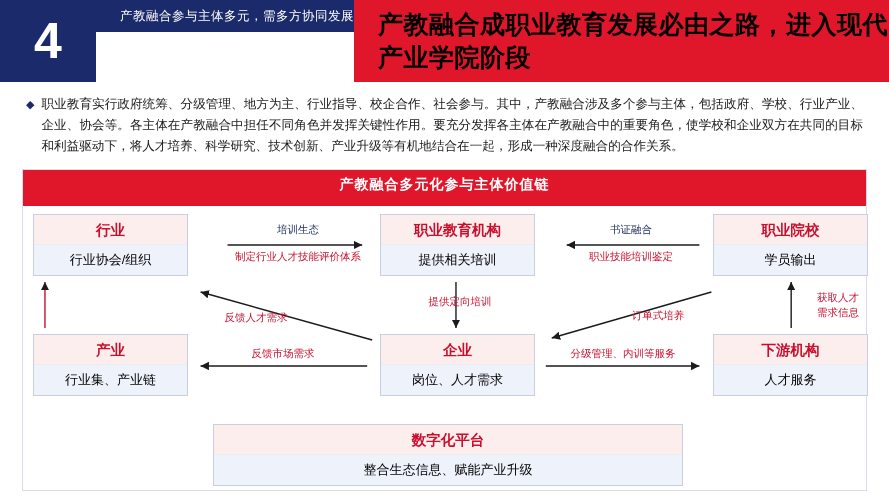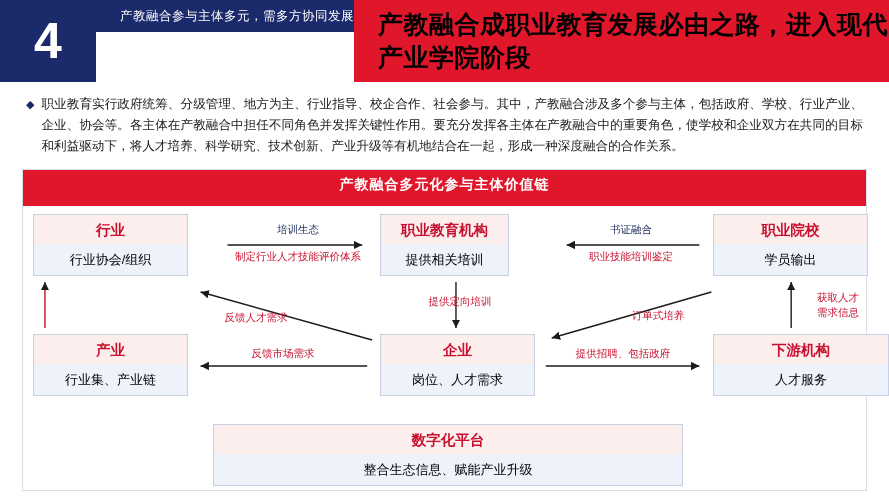--- a/index.html
+++ b/index.html
@@ -115,25 +115,25 @@
   .node .n-body {
     background: #eef2fb;
     color: #000000;
     font-size: 13px;
     height: 30px;
     line-height: 30px;
   }
   .node.wide .n-head { font-size: 14.5px; }
   
   #n-industry   { left: 10px;  top: 8px;   width: 155px; }
-  #n-vocorg     { left: 357px; top: 8px;   width: 129px; }
+  #n-vocorg     { left: 357px; top: 8px;   width: 155px; }
   #n-voccollege { left: 690px; top: 8px;   width: 155px; }
   #n-chanye     { left: 10px;  top: 128px; width: 155px; }
   #n-enterprise { left: 357px; top: 128px; width: 155px; }
-  #n-downstream { left: 690px; top: 128px; width: 176px; }
+  #n-downstream { left: 690px; top: 128px; width: 155px; }
   #n-digital    { left: 190px; top: 218px; width: 470px; }
 
   
   .lbl {
     position: absolute;
     font-size: 10.5px;
     color: #20305f;
     text-align: center;
     line-height: 15px;
     white-space: nowrap;
@@ -243,16 +243,16 @@
 
     <div class="lbl red" style="left:580px; top:102px; width:110px;">订单式培养</div>
 
     <div class="lbl red stack" style="left:782px; top:84px; width:66px;">
       <span>获取人才</span><br>
       <span>需求信息</span>
     </div>
 
     <div class="lbl red" style="left:200px; top:140px; width:120px;">反馈市场需求</div>
 
-    <div class="lbl red" style="left:520px; top:140px; width:160px;">提供招聘、包括政府</div>
+    <div class="lbl red" style="left:520px; top:140px; width:160px;">分级管理、内训等服务</div>
 
   </div>
 </div>
 
 </body></html>

